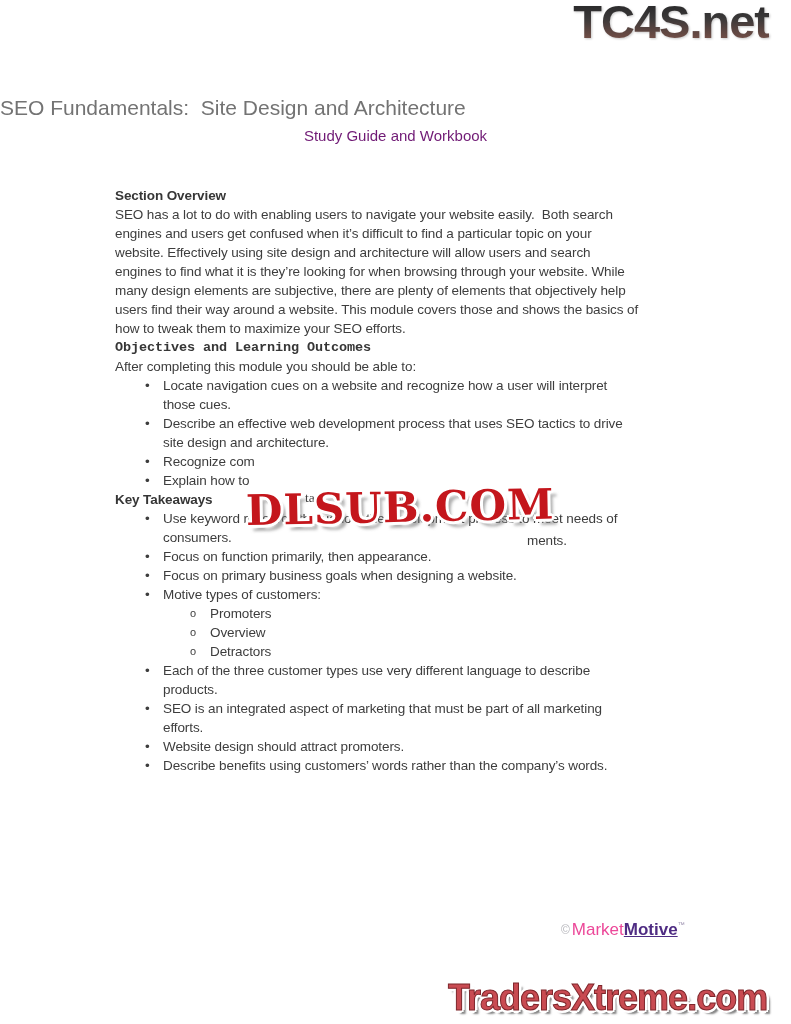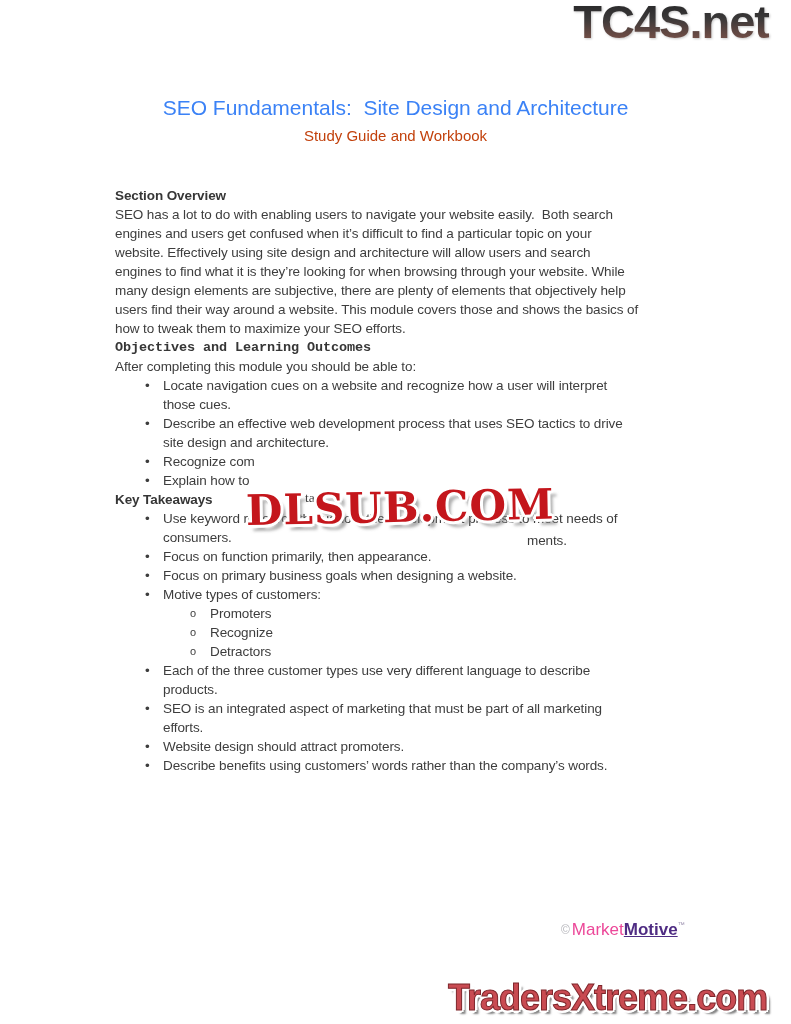--- a/index.html
+++ b/index.html
@@ -7,24 +7,24 @@
         font-family:"Liberation Sans",sans-serif;color:#3d3d3d;}
 
   
   .tc4s{position:absolute;top:-6px;right:6px;
         font-family:"Liberation Sans",sans-serif;font-weight:bold;font-size:47px;letter-spacing:-1px;
         background:linear-gradient(#232325 8%,#3b3939 45%,#6d4c45 78%,#8d5f54 96%);
         -webkit-background-clip:text;background-clip:text;color:transparent;
         filter:drop-shadow(1px 1px 1px #c9c9c9);}
 
   
-  .doc-title{position:absolute;top:96px;left:0;width:791px;text-align:center;
-             font-size:21px;color:#3b82f6;white-space:pre-wrap;}
+  .doc-title{position:absolute;top:96px;left:0;width:791px;text-align:left;
+             font-size:21px;color:#737373;white-space:pre-wrap;}
   .doc-subtitle{position:absolute;top:127px;left:0;width:791px;text-align:center;
-                font-size:15px;color:#c2410c;}
+                font-size:15px;color:#701a75;}
 
   
   .content{position:absolute;left:115px;top:186px;width:600px;
            font-size:13.5px;line-height:19px;letter-spacing:-0.1px;}
   .content h3{margin:0;font-size:13.5px;font-weight:bold;color:#363636;}
   .content p{margin:0;white-space:pre-wrap;}
   .gap-objectives{margin-top:37px;font-family:Liberation Mono, monospace;}
   .gap-takeaways{margin-top:41px;}
   ul.doc-list{list-style:none;margin:0;padding:0;}
   ul.doc-list li{position:relative;padding-left:48px;}
@@ -129,21 +129,21 @@
       <li>
         <span class="marker">•</span>
         <span class="li-text">Motive types of customers:</span>
       </li>
       <li class="sub">
         <span class="marker">o</span>
         <span class="li-text">Promoters</span>
       </li>
       <li class="sub">
         <span class="marker">o</span>
-        <span class="li-text">Recognize</span>
+        <span class="li-text">Overview</span>
       </li>
       <li class="sub">
         <span class="marker">o</span>
         <span class="li-text">Detractors</span>
       </li>
       <li>
         <span class="marker">•</span>
         <span class="li-text">Each of the three customer types use very different language to describe
 products.</span>
       </li>

